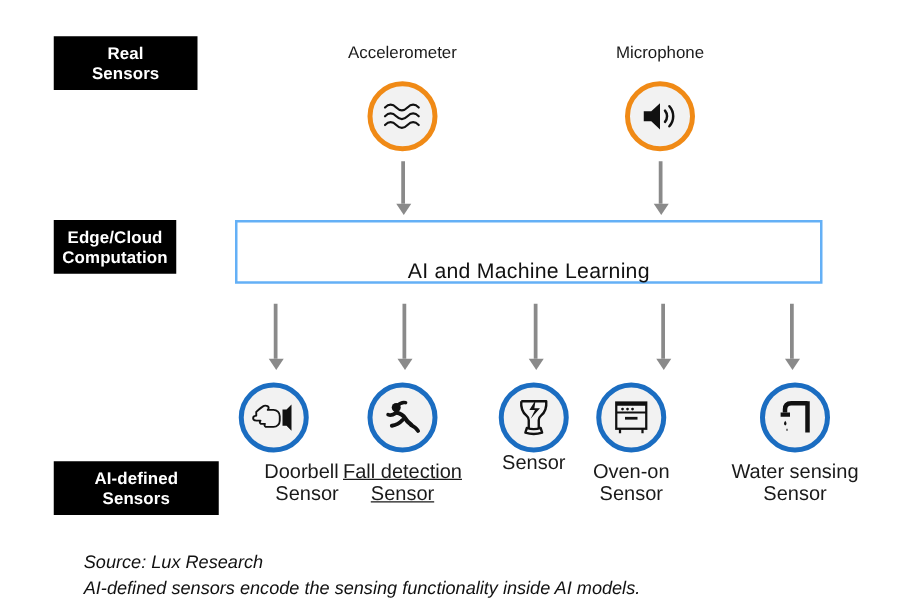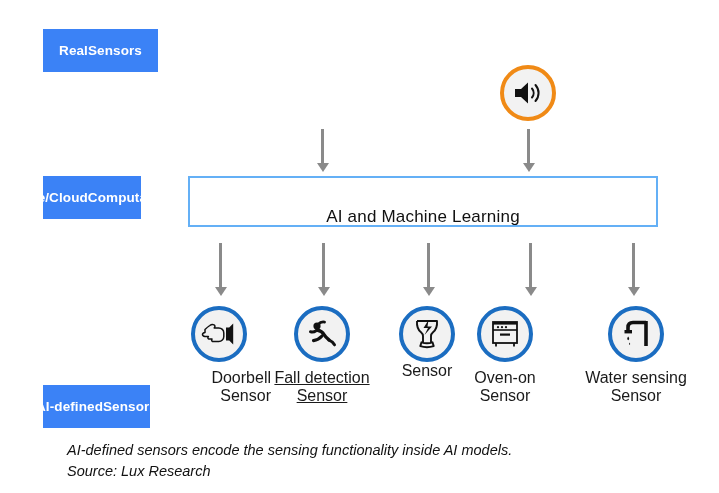--- a/index.html
+++ b/index.html
@@ -9,36 +9,37 @@
     font-family:"Liberation Sans", sans-serif;
     color:#1a1a1a;
     overflow:hidden;
     position:relative;
   }
   #stage{position:absolute;left:0;top:0;width:719px;height:493px;}
 
   
   .row-label{
     position:absolute;
-    background:#3b82f6;
+    background:#000000;
     color:#ffffff;
     font-weight:bold;
     font-size:13.5px;
     line-height:16px;
     text-align:center;
     display:flex;
+    flex-direction:column;
     align-items:center;
     justify-content:center;
     letter-spacing:0.1px;
   }
   .row-label span{display:block;white-space:nowrap;}
 
   #label-real      {left:43px; top:29px;  width:115px;height:43px;}
   #label-edge      {left:43px; top:176px; width:98px;height:43px;}
-  #label-aidefined {left:43px; top:385px; width:107px;height:43px;align-items:center;}
+  #label-aidefined {left:43px; top:369px; width:132px;height:43px;align-items:center;}
 
   
   #ai-box{
     position:absolute;
     left:188px;top:176px;
     width:470px;height:51px;
     border:2px solid #64b0f6;
     background:#ffffff;
     box-sizing:border-box;
     display:flex;align-items:center;justify-content:center;
@@ -135,22 +136,37 @@
 
   <div class="row-label" id="label-aidefined">
     <span>AI-defined</span>
     <span>Sensors</span>
   </div>
 
   <div id="ai-box">
     <div class="ai-text">AI and Machine Learning</div>
   </div>
 
+  <div class="node" id="node-accel">
+    <div class="top-cap">Accelerometer</div>
+    <div class="circle orange">
+      <span>
+        <svg width="34" height="28" viewBox="0 0 34 28">
+          <g fill="none" stroke="#111" stroke-width="1.7" stroke-linecap="round">
+            <path d="M3 7 Q7.5 2.5 12 7 T21 7 T30 7"></path>
+            <path d="M3 14 Q7.5 9.5 12 14 T21 14 T30 14"></path>
+            <path d="M3 21 Q7.5 16.5 12 21 T21 21 T30 21"></path>
+          </g>
+        </svg>
+      </span>
+    </div>
+  </div>
 
   <div class="node" id="node-mic">
+    <div class="top-cap">Microphone</div>
     <div class="circle orange">
       <span>
         <svg width="32" height="28" viewBox="0 0 32 28">
           <path d="M3 10 H9 L16 3.5 V24.5 L9 18 H3 Z" fill="#111"></path>
           <g fill="none" stroke="#111" stroke-width="2" stroke-linecap="round">
             <path d="M20 9.5 A7 7 0 0 1 20 18.5"></path>
             <path d="M23.5 6 A12 12 0 0 1 23.5 22"></path>
           </g>
         </svg>
       </span>
@@ -263,17 +279,17 @@
           <path d="M8.2 17.5 q2 2.6 0 3.8 q-2 -1.2 0 -3.8 z" fill="#111"></path>
           <path d="M9.6 23.5 q1.2 1.6 0 2.4 q-1.2 -0.8 0 -2.4 z" fill="#111"></path>
         </svg>
       </span>
     </div>
     <div class="cap">Water sensing</div>
     <div class="cap" style="margin-top:0">Sensor</div>
   </div>
 
   <div id="caption">
+    <div>Source: Lux Research</div>
     <div>AI-defined sensors encode the sensing functionality inside AI models.</div>
-    <div>Source: Lux Research</div>
   </div>
 
 </div>
 
 </body></html>

